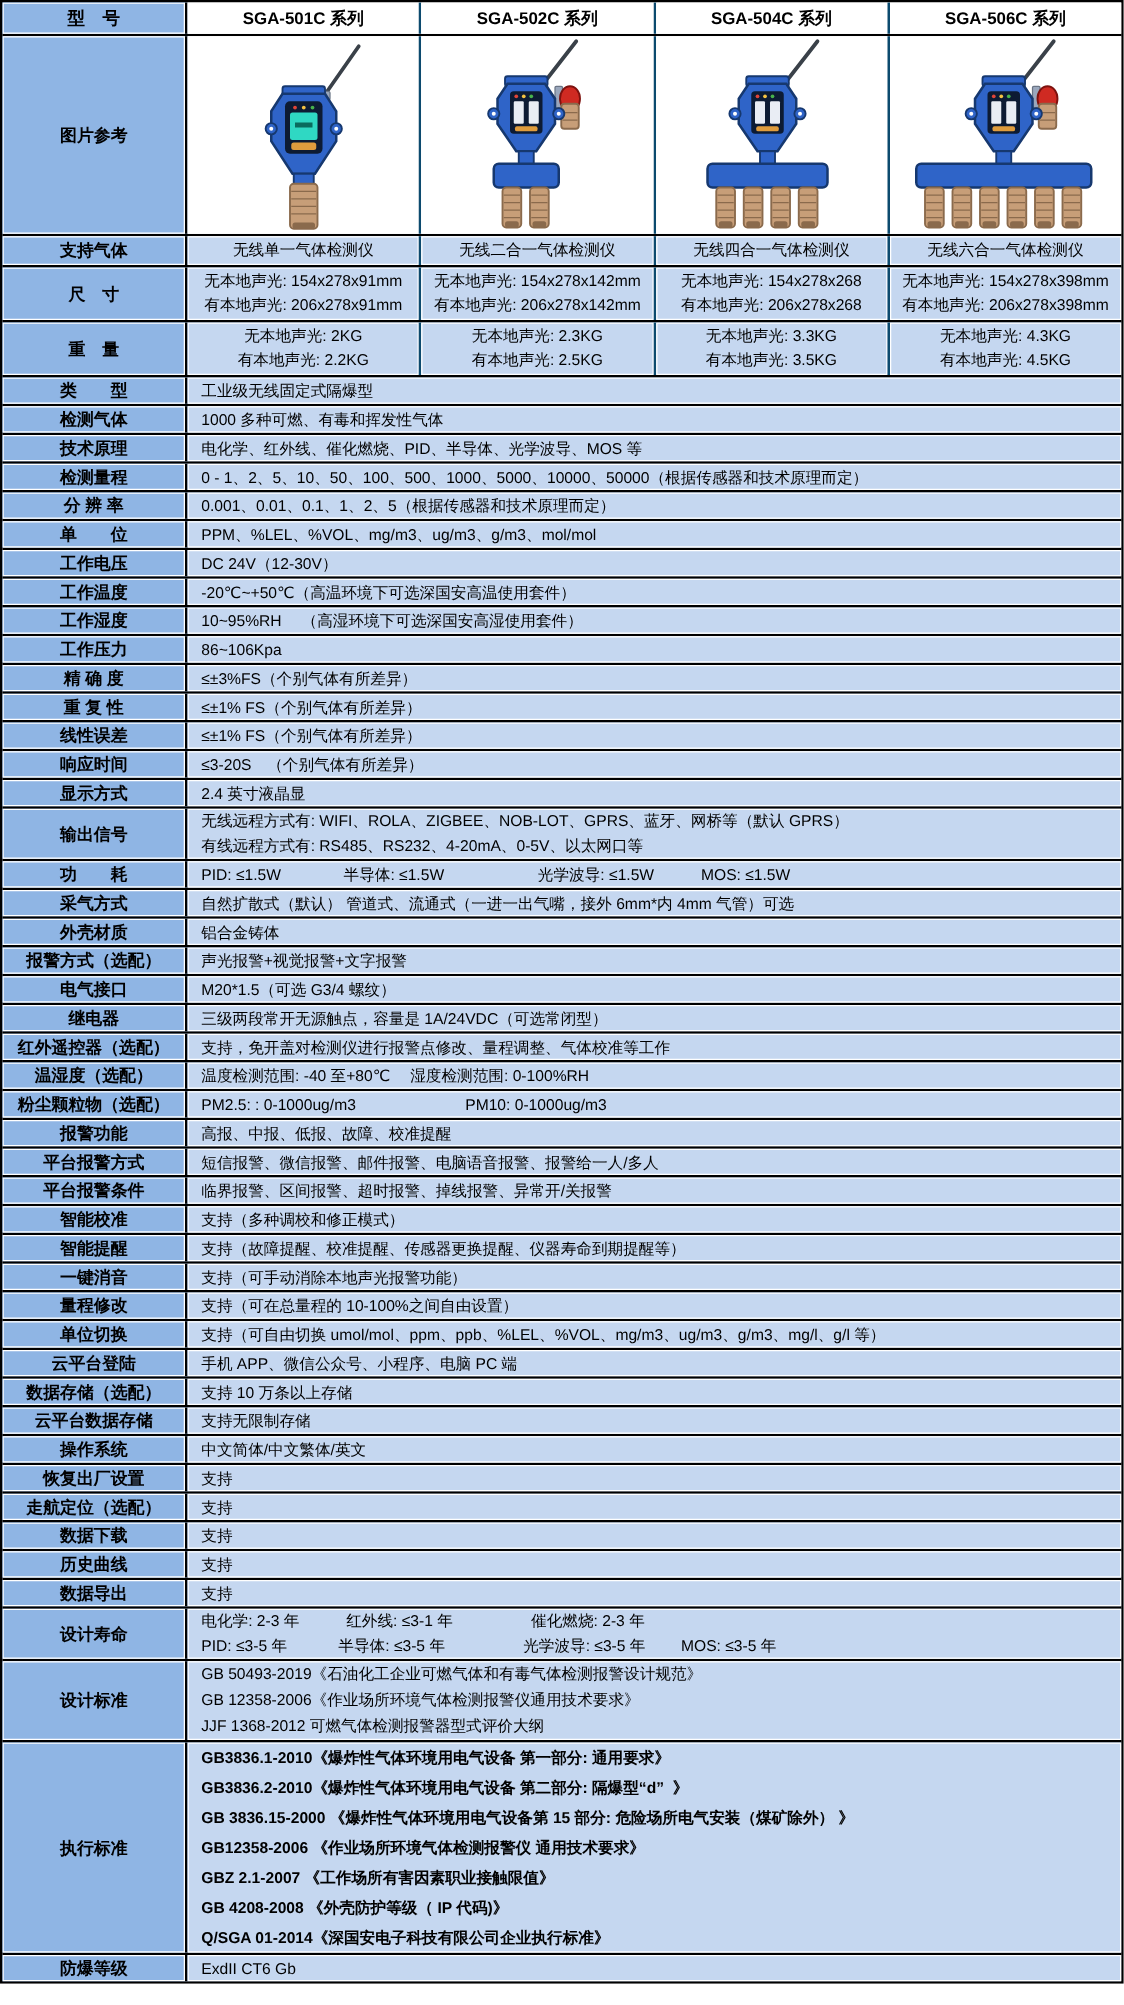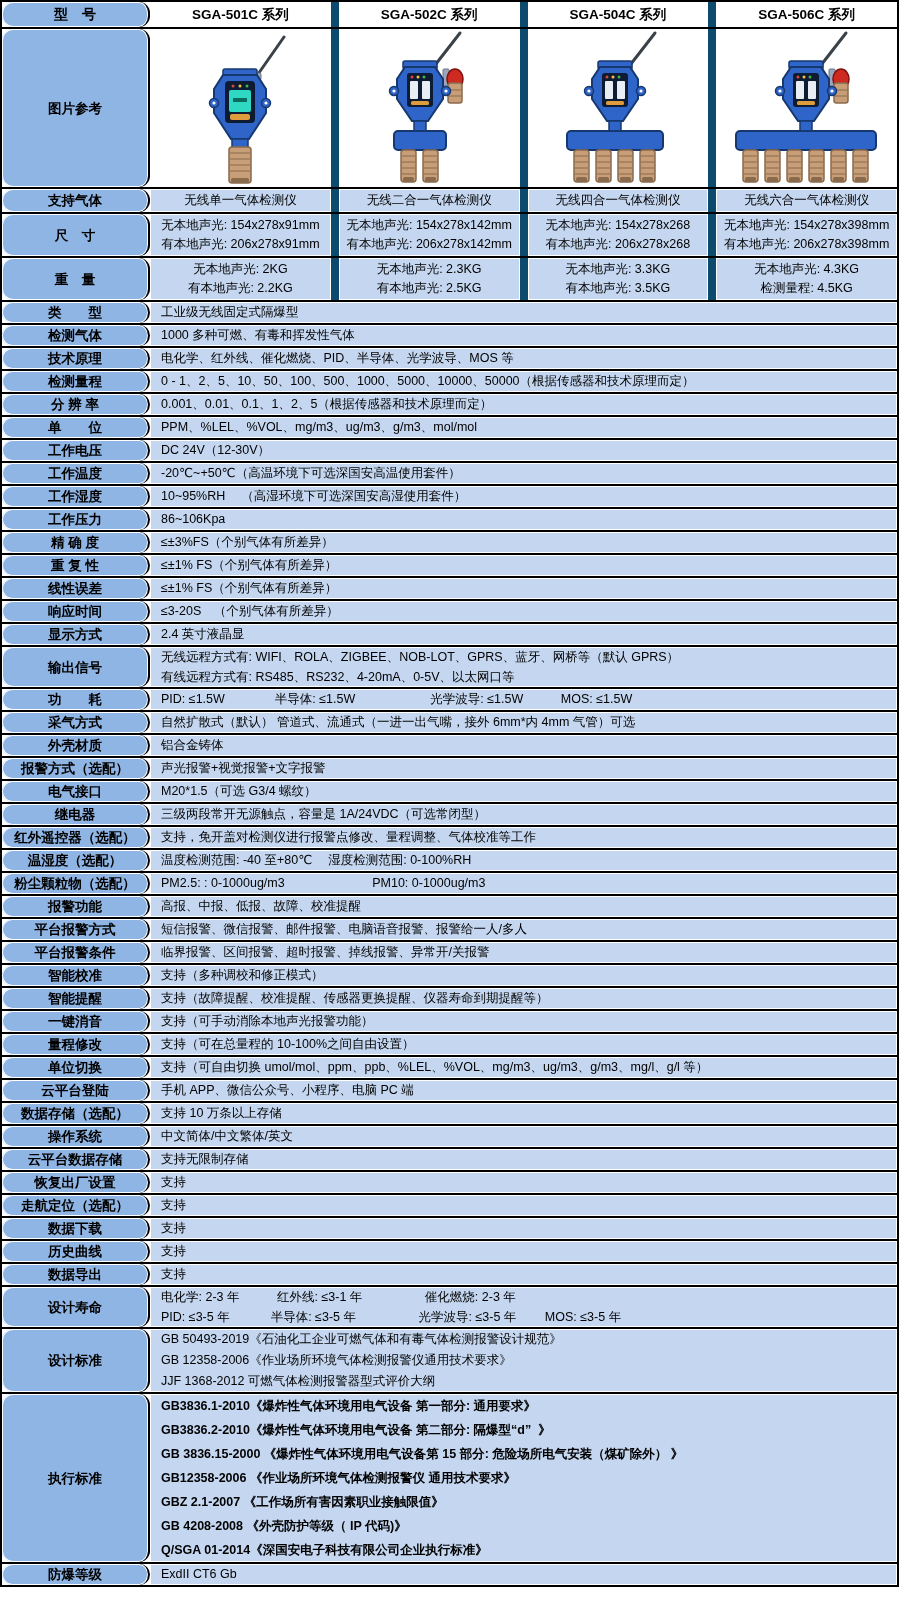--- a/index.html
+++ b/index.html
@@ -3,31 +3,31 @@
 <meta charset="utf-8">
 <style>
   html,body{margin:0;padding:0;background:#fff;}
   body{width:899px;font-family:"Liberation Sans","DejaVu Sans",sans-serif;color:#000;}
   .spec-table{width:895px;border:2px solid #000;background:#fff;}
   .row{display:flex;border-bottom:2px solid #000;align-items:stretch;}
   .row:last-child{border-bottom:none;}
   .cell{box-sizing:border-box;box-shadow:inset 0 0 0 1px #fff;}
   .label-cell{flex:0 0 148px;width:148px;background:#8FB5E4;border-right:2px solid #000;
     display:flex;align-items:center;justify-content:center;text-align:center;
-    font-weight:bold;font-size:13.5px;padding:2px 4px;white-space:pre-wrap;line-height:17px;border-radius:11px;}
+    font-weight:bold;font-size:13.5px;padding:2px 4px;white-space:pre-wrap;line-height:17px;}
   .cols{flex:1;display:flex;min-width:0;}
-  .col-cell{flex:1;border-right:8px solid #0c4a6e;display:flex;flex-direction:column;
+  .col-cell{flex:1;border-right:2px solid #0c4a6e;display:flex;flex-direction:column;
     align-items:center;justify-content:center;text-align:center;font-size:12.5px;background:#C5D7F0;min-width:0;}
   .col-cell:last-child{border-right:none;}
   .header-row .col-cell{background:#fff;font-weight:bold;font-size:13.5px;min-height:25px;}
   .header-row .label-cell{font-size:14px;}
   .image-row .col-cell{background:#fff;height:158px;padding:0;justify-content:flex-end;}
   .colrow .col-cell{padding:2px 2px;}
   .colrow .line{line-height:19px;white-space:pre-wrap;}
-  .value-cell{flex:1;background:#C5D7F0;display:flex;flex-direction:column;
+  .value-cell{flex:1;background:#C5D7F0;display:flex;flex-direction:column;justify-content:center;
     padding:0 8px 0 11px;font-size:12.5px;min-width:0;}
   .value-cell .line{line-height:20px;white-space:pre-wrap;}
   .spec-row.lines-3 .line{line-height:21px;}
   .spec-row.lines-7 .line{line-height:24px;font-weight:bold;}
   svg{display:block;}
 </style>
 </head>
 <body>
 
 <div id="spec-table" class="spec-table">
@@ -264,21 +264,21 @@
         <div class="cell col-cell">
           <div class="line">无本地声光: 2.3KG</div>
           <div class="line">有本地声光: 2.5KG</div>
         </div>
         <div class="cell col-cell">
           <div class="line">无本地声光: 3.3KG</div>
           <div class="line">有本地声光: 3.5KG</div>
         </div>
         <div class="cell col-cell">
           <div class="line">无本地声光: 4.3KG</div>
-          <div class="line">检测量程: 4.5KG</div>
+          <div class="line">有本地声光: 4.5KG</div>
         </div>
       </div>
     </div>
     <div class="row spec-row lines-1">
       <div class="cell label-cell">类　　型</div>
       <div class="cell value-cell">
         <div class="line">工业级无线固定式隔爆型</div>
       </div>
     </div>
     <div class="row spec-row lines-1">
@@ -480,29 +480,29 @@
         <div class="line">手机 APP、微信公众号、小程序、电脑 PC 端</div>
       </div>
     </div>
     <div class="row spec-row lines-1">
       <div class="cell label-cell">数据存储（选配）</div>
       <div class="cell value-cell">
         <div class="line">支持 10 万条以上存储</div>
       </div>
     </div>
     <div class="row spec-row lines-1">
+      <div class="cell label-cell">云平台数据存储</div>
+      <div class="cell value-cell">
+        <div class="line">支持无限制存储</div>
+      </div>
+    </div>
+    <div class="row spec-row lines-1">
       <div class="cell label-cell">操作系统</div>
       <div class="cell value-cell">
         <div class="line">中文简体/中文繁体/英文</div>
-      </div>
-    </div>
-    <div class="row spec-row lines-1">
-      <div class="cell label-cell">云平台数据存储</div>
-      <div class="cell value-cell">
-        <div class="line">支持无限制存储</div>
       </div>
     </div>
     <div class="row spec-row lines-1">
       <div class="cell label-cell">恢复出厂设置</div>
       <div class="cell value-cell">
         <div class="line">支持</div>
       </div>
     </div>
     <div class="row spec-row lines-1">
       <div class="cell label-cell">走航定位（选配）</div>

